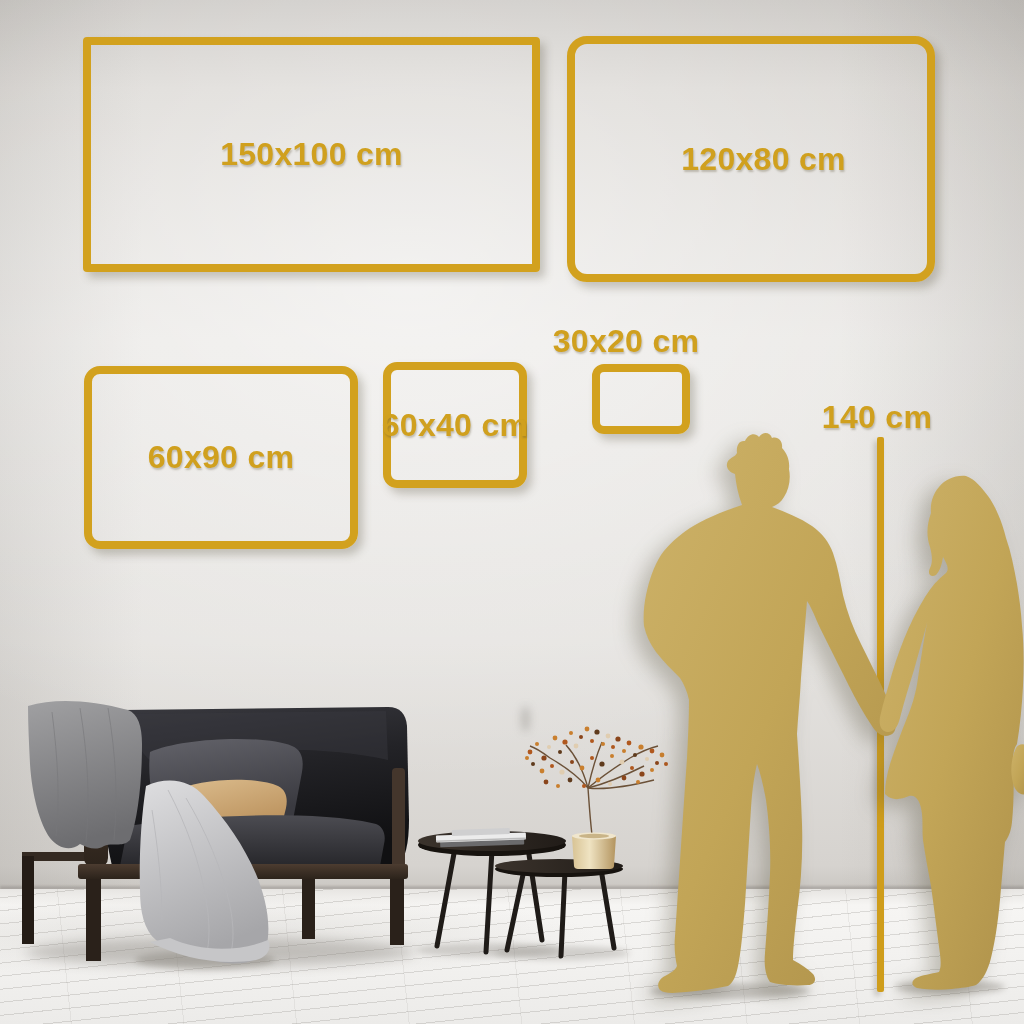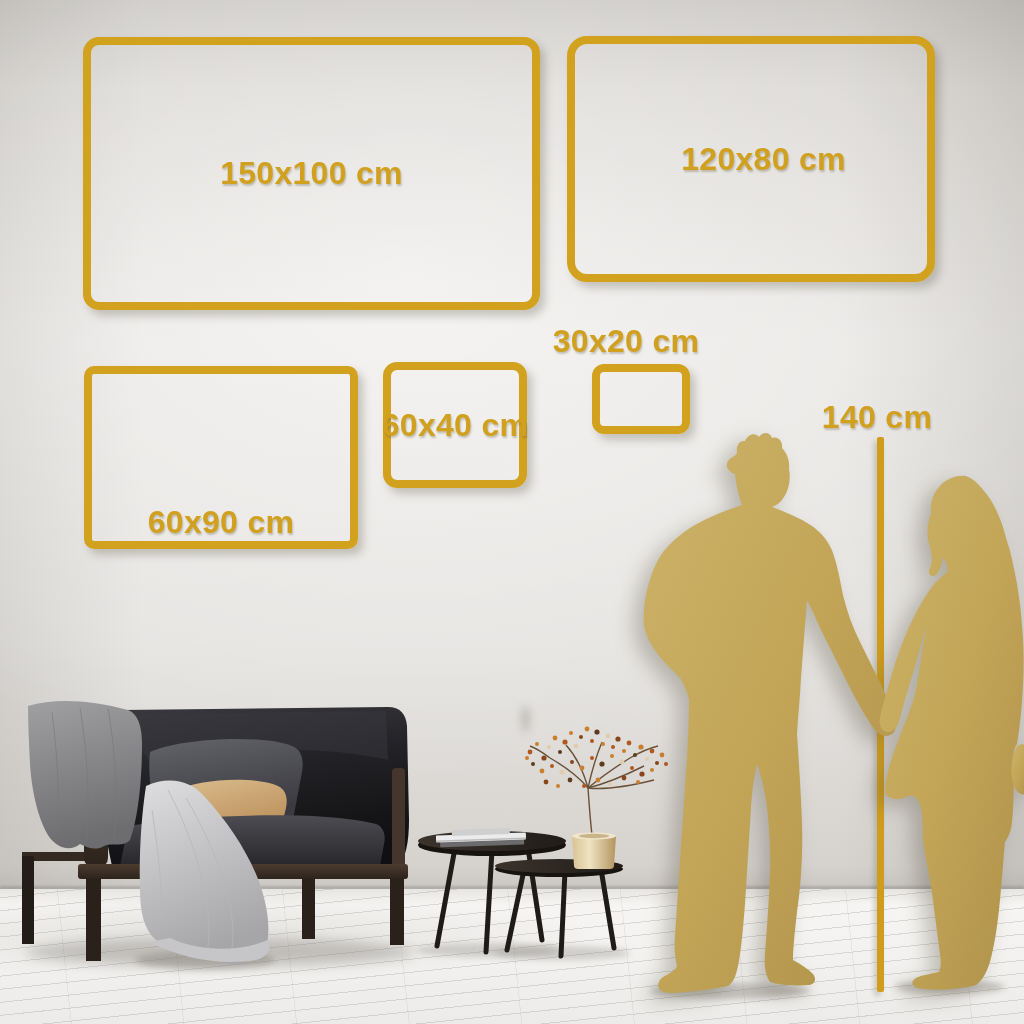--- a/index.html
+++ b/index.html
@@ -40,23 +40,23 @@
   
   .frame{
     position:absolute;box-sizing:border-box;border:8px solid #d2a11e;
     box-shadow:5px 6px 8px rgba(95,88,70,0.30);
     display:flex;align-items:center;justify-content:center;
   }
   .frame .lbl, .float-lbl{
     color:#d0a01e;font-weight:700;font-size:32px;letter-spacing:0.3px;
     text-shadow:1px 2px 2px rgba(90,80,50,0.30);white-space:nowrap;
   }
-  #f150{left:83px;top:37px;width:457px;height:273px;border-radius:16px;}
+  #f150{left:83px;top:37px;width:457px;height:235px;border-radius:4px;}
   #f120{left:567px;top:36px;width:368px;height:246px;border-radius:20px;padding-left:25px;}
-  #f6090{left:84px;top:366px;width:274px;height:183px;border-radius:10px;align-items:flex-end;}
+  #f6090{left:84px;top:366px;width:274px;height:183px;border-radius:16px;}
   #f6040{left:383px;top:362px;width:144px;height:126px;border-radius:14px;}
   #f3020{left:592px;top:364px;width:98px;height:70px;border-radius:12px;}
   .float-lbl{position:absolute;transform:translate(-50%,-50%);}
   #lbl3020{left:626px;top:341px;}
   #lbl180{left:877px;top:417px;}
   
   .height-line{
     position:absolute;left:877px;top:437px;width:7px;height:555px;
     background:#cf9d1b;border-radius:2px;
     box-shadow:-3px 4px 5px rgba(95,88,70,0.25);

